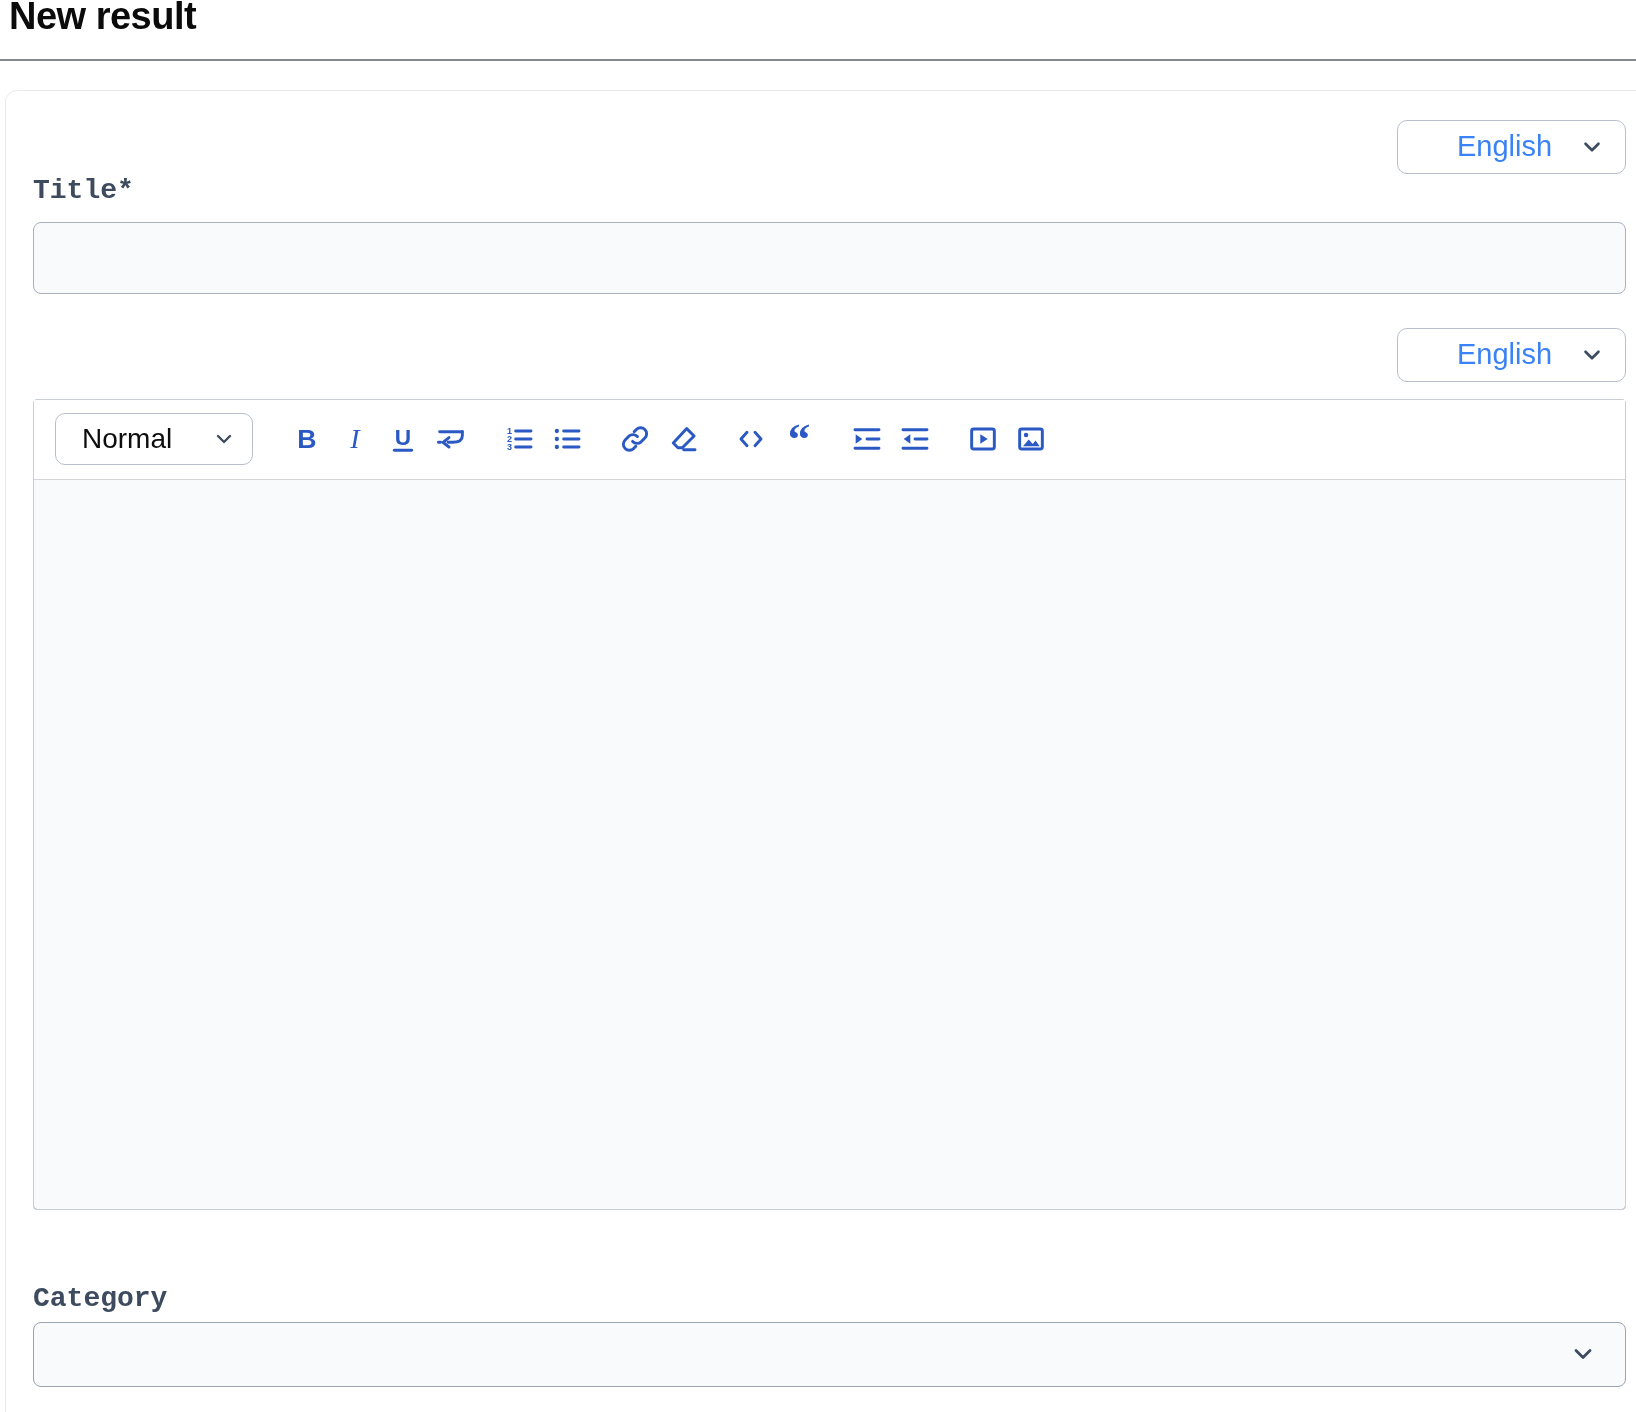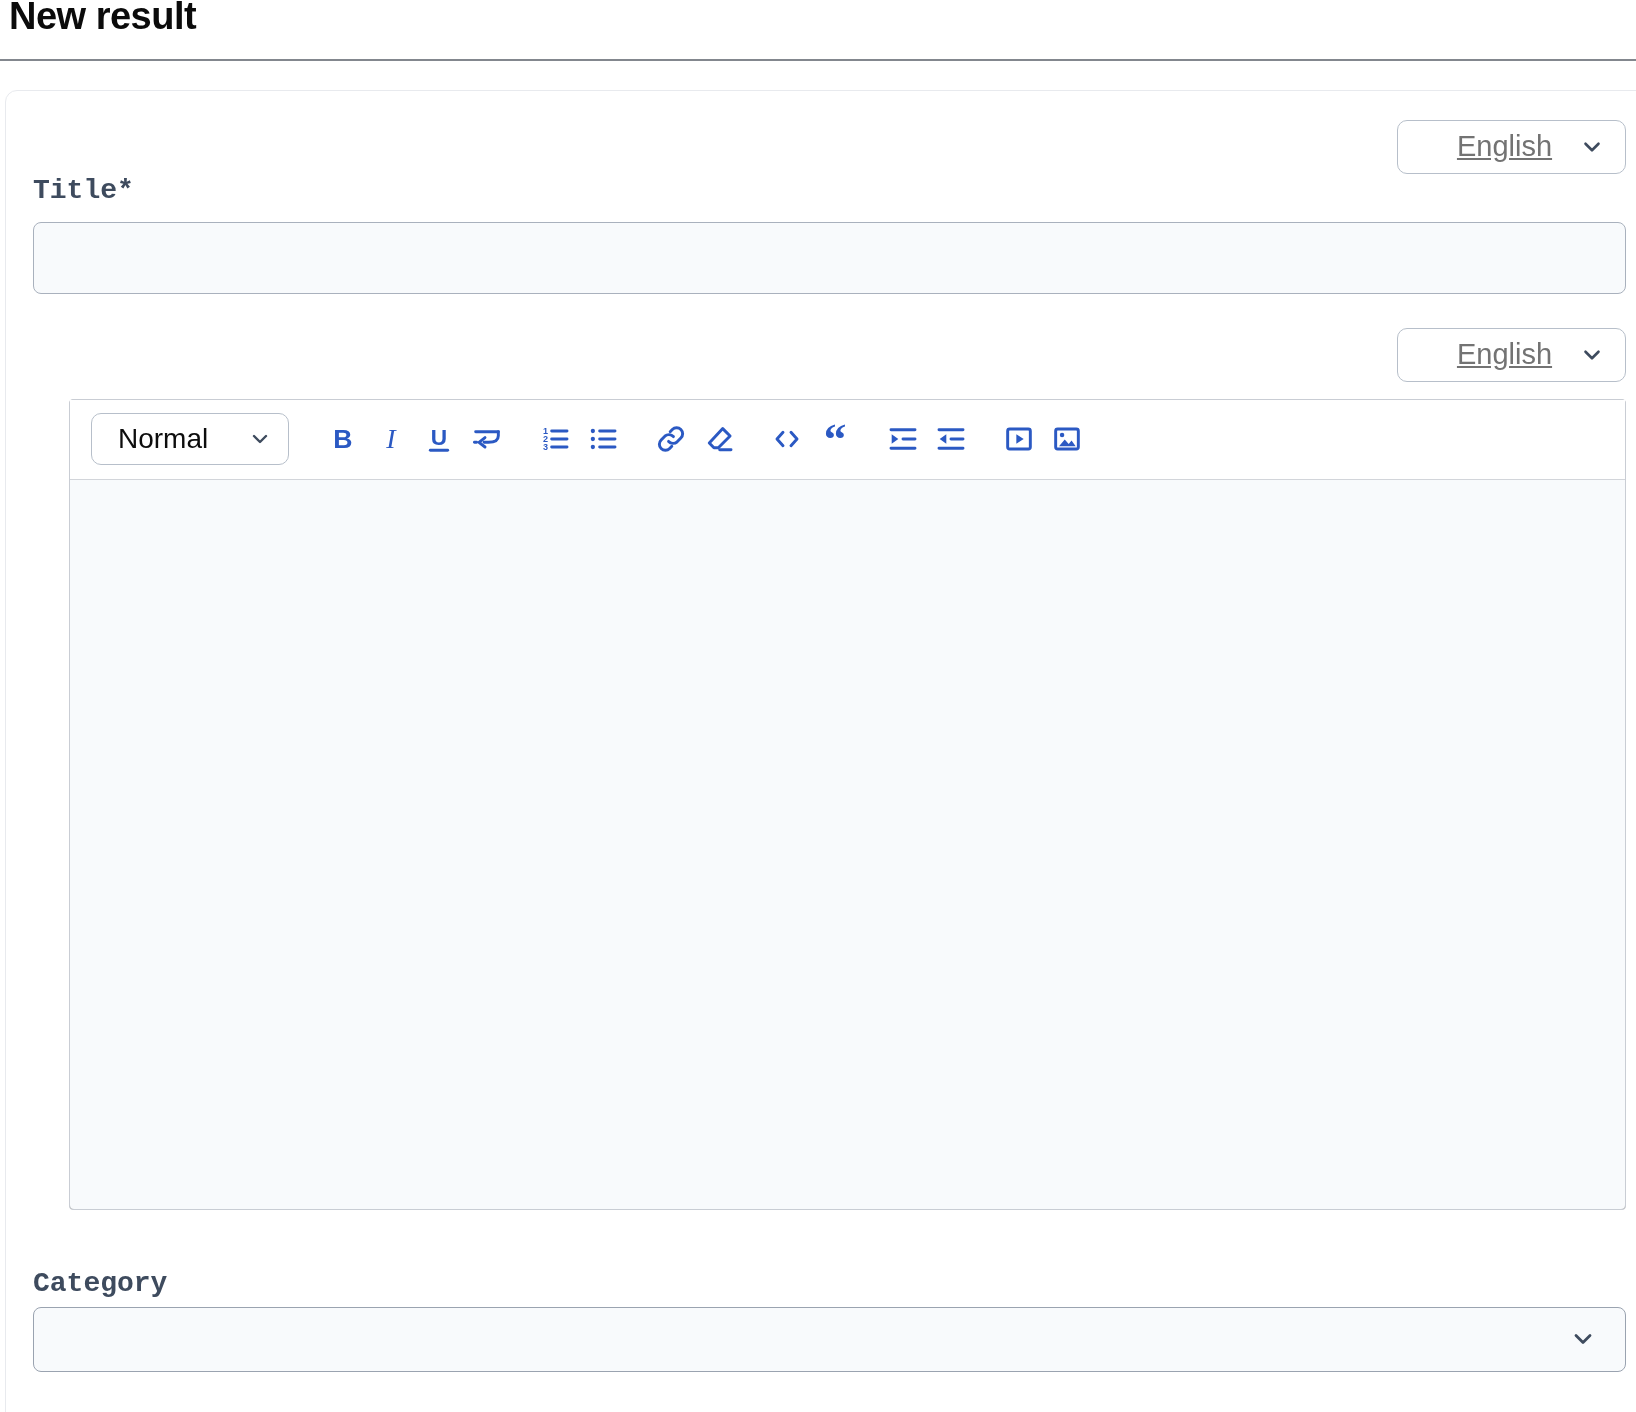--- a/index.html
+++ b/index.html
@@ -26,42 +26,40 @@
     background:#fff;
     min-height:1400px;
   }
   .row-right { display:flex; justify-content:flex-end; }
   .lang-select {
     width:229px; height:54px;
     border:1px solid #b7bfca; border-radius:10px;
     background:#fff;
     display:flex; align-items:center; justify-content:space-between;
     padding:0 20px 0 32px;
-    font-size:29px; color:#737373;
+    font-size:29px; color:#3b82f6;
     cursor:pointer;
-    text-decoration:underline;
   }
   .lang-select .lbl { flex:1; text-align:center; }
   .field-label {
     font-size:28px; font-weight:700; color:#3e4b5e;
     line-height:1;
     font-family:Liberation Mono, monospace;
   }
   .title-label { margin-top:3px; }
   .text-input {
     margin-top:17px; display:block; width:100%; height:72px;
     background:#f8fafc; border:1px solid #a9b1bd; border-radius:8px;
     font-size:28px; padding:0 18px; color:#111; outline:none;
   }
   .lang-row-2 { margin-top:34px; }
   .editor {
     margin-top:17px;
     border:1px solid #c9cdd4; border-radius:4px;
     background:#a3a3a3;
-    margin-left:36px;
   }
   .editor-toolbar {
     height:80px; display:flex; align-items:center;
     padding-left:21px;
     border-bottom:1px solid #d2d5da;
     background:#fff;
   }
   .format-select {
     width:198px; height:52px;
     border:1px solid #b7bfca; border-radius:10px;
@@ -78,21 +76,21 @@
     display:flex; align-items:center; justify-content:center;
     background:transparent; border:none; cursor:pointer; padding:0;
   }
   .icon-btn:last-child { margin-right:0; }
   .icon-btn svg { display:block; }
   .editor-content {
     height:729px; background:#f8fafc;
     border-radius:0 0 4px 4px;
     cursor:text;
   }
-  .category-label { margin-top:60px; }
+  .category-label { margin-top:75px; }
   .select-box {
     margin-top:9px; height:65px; width:100%;
     background:#f8fafc; border:1px solid #9aa3b0; border-radius:8px;
     display:flex; align-items:center; justify-content:space-between;
     padding:0 28px 0 18px;
     font-size:28px; color:#111; cursor:pointer;
   }
   .chev { flex-shrink:0; }
 </style>
 </head>

